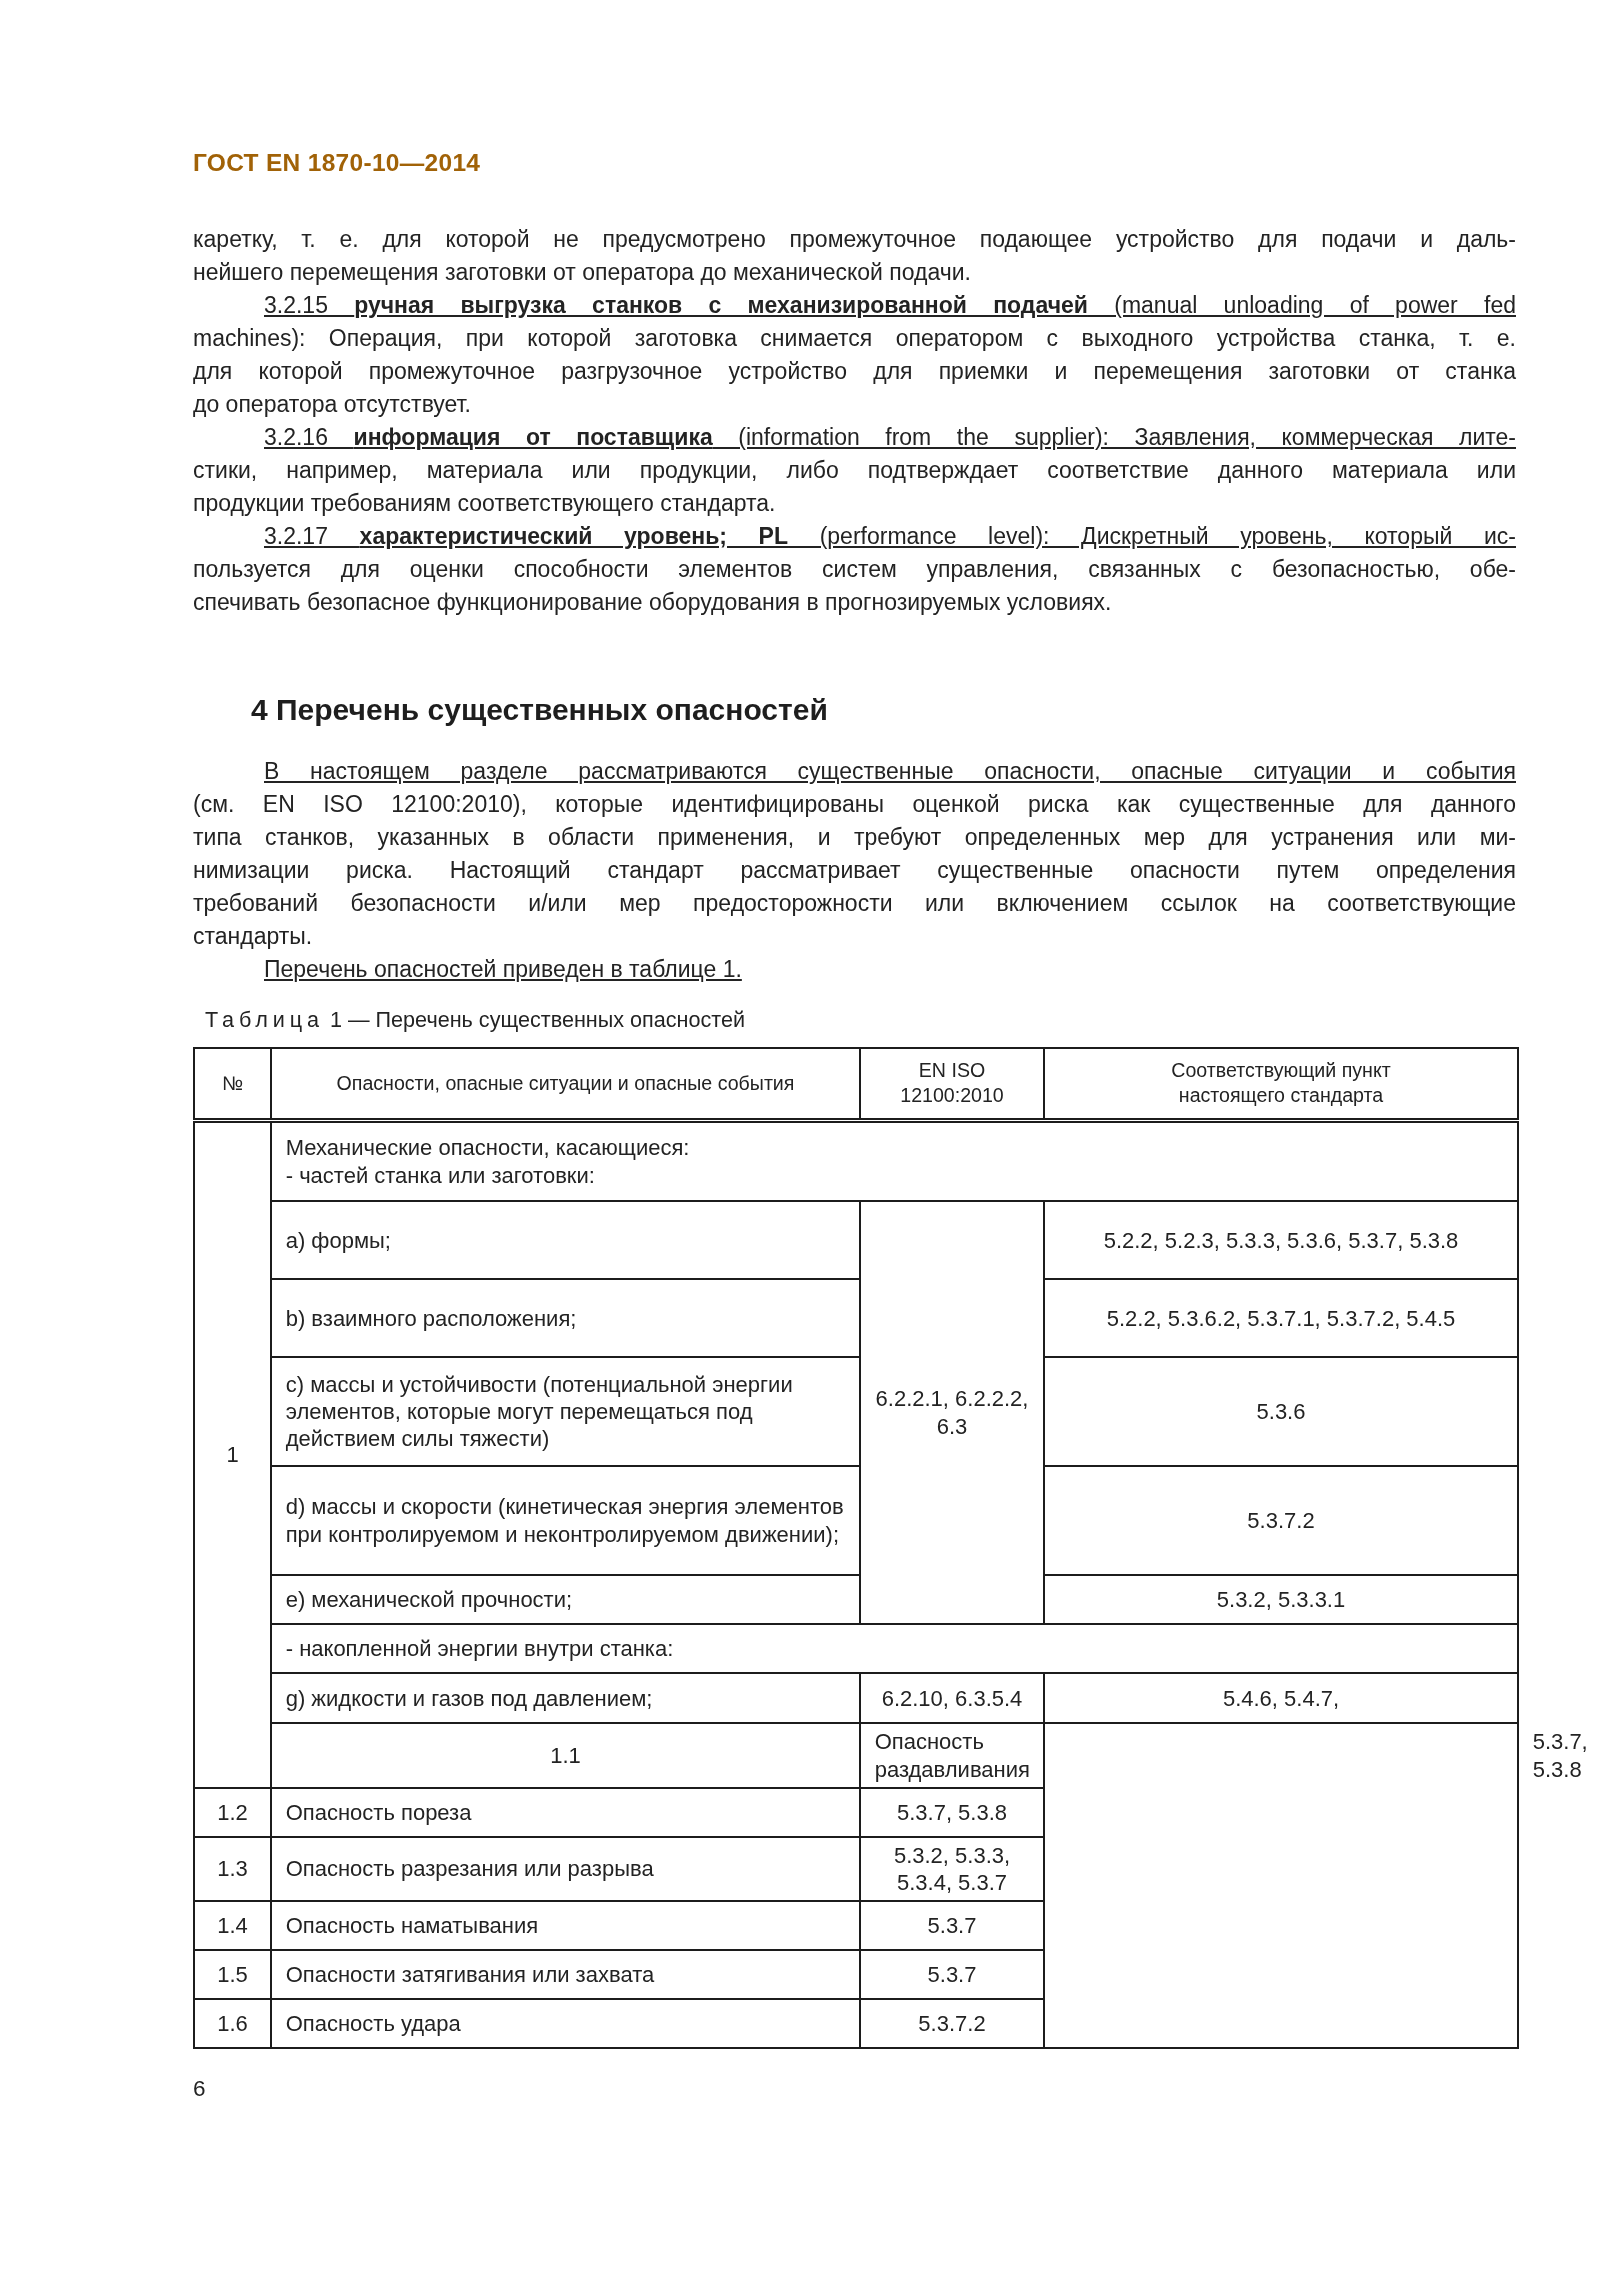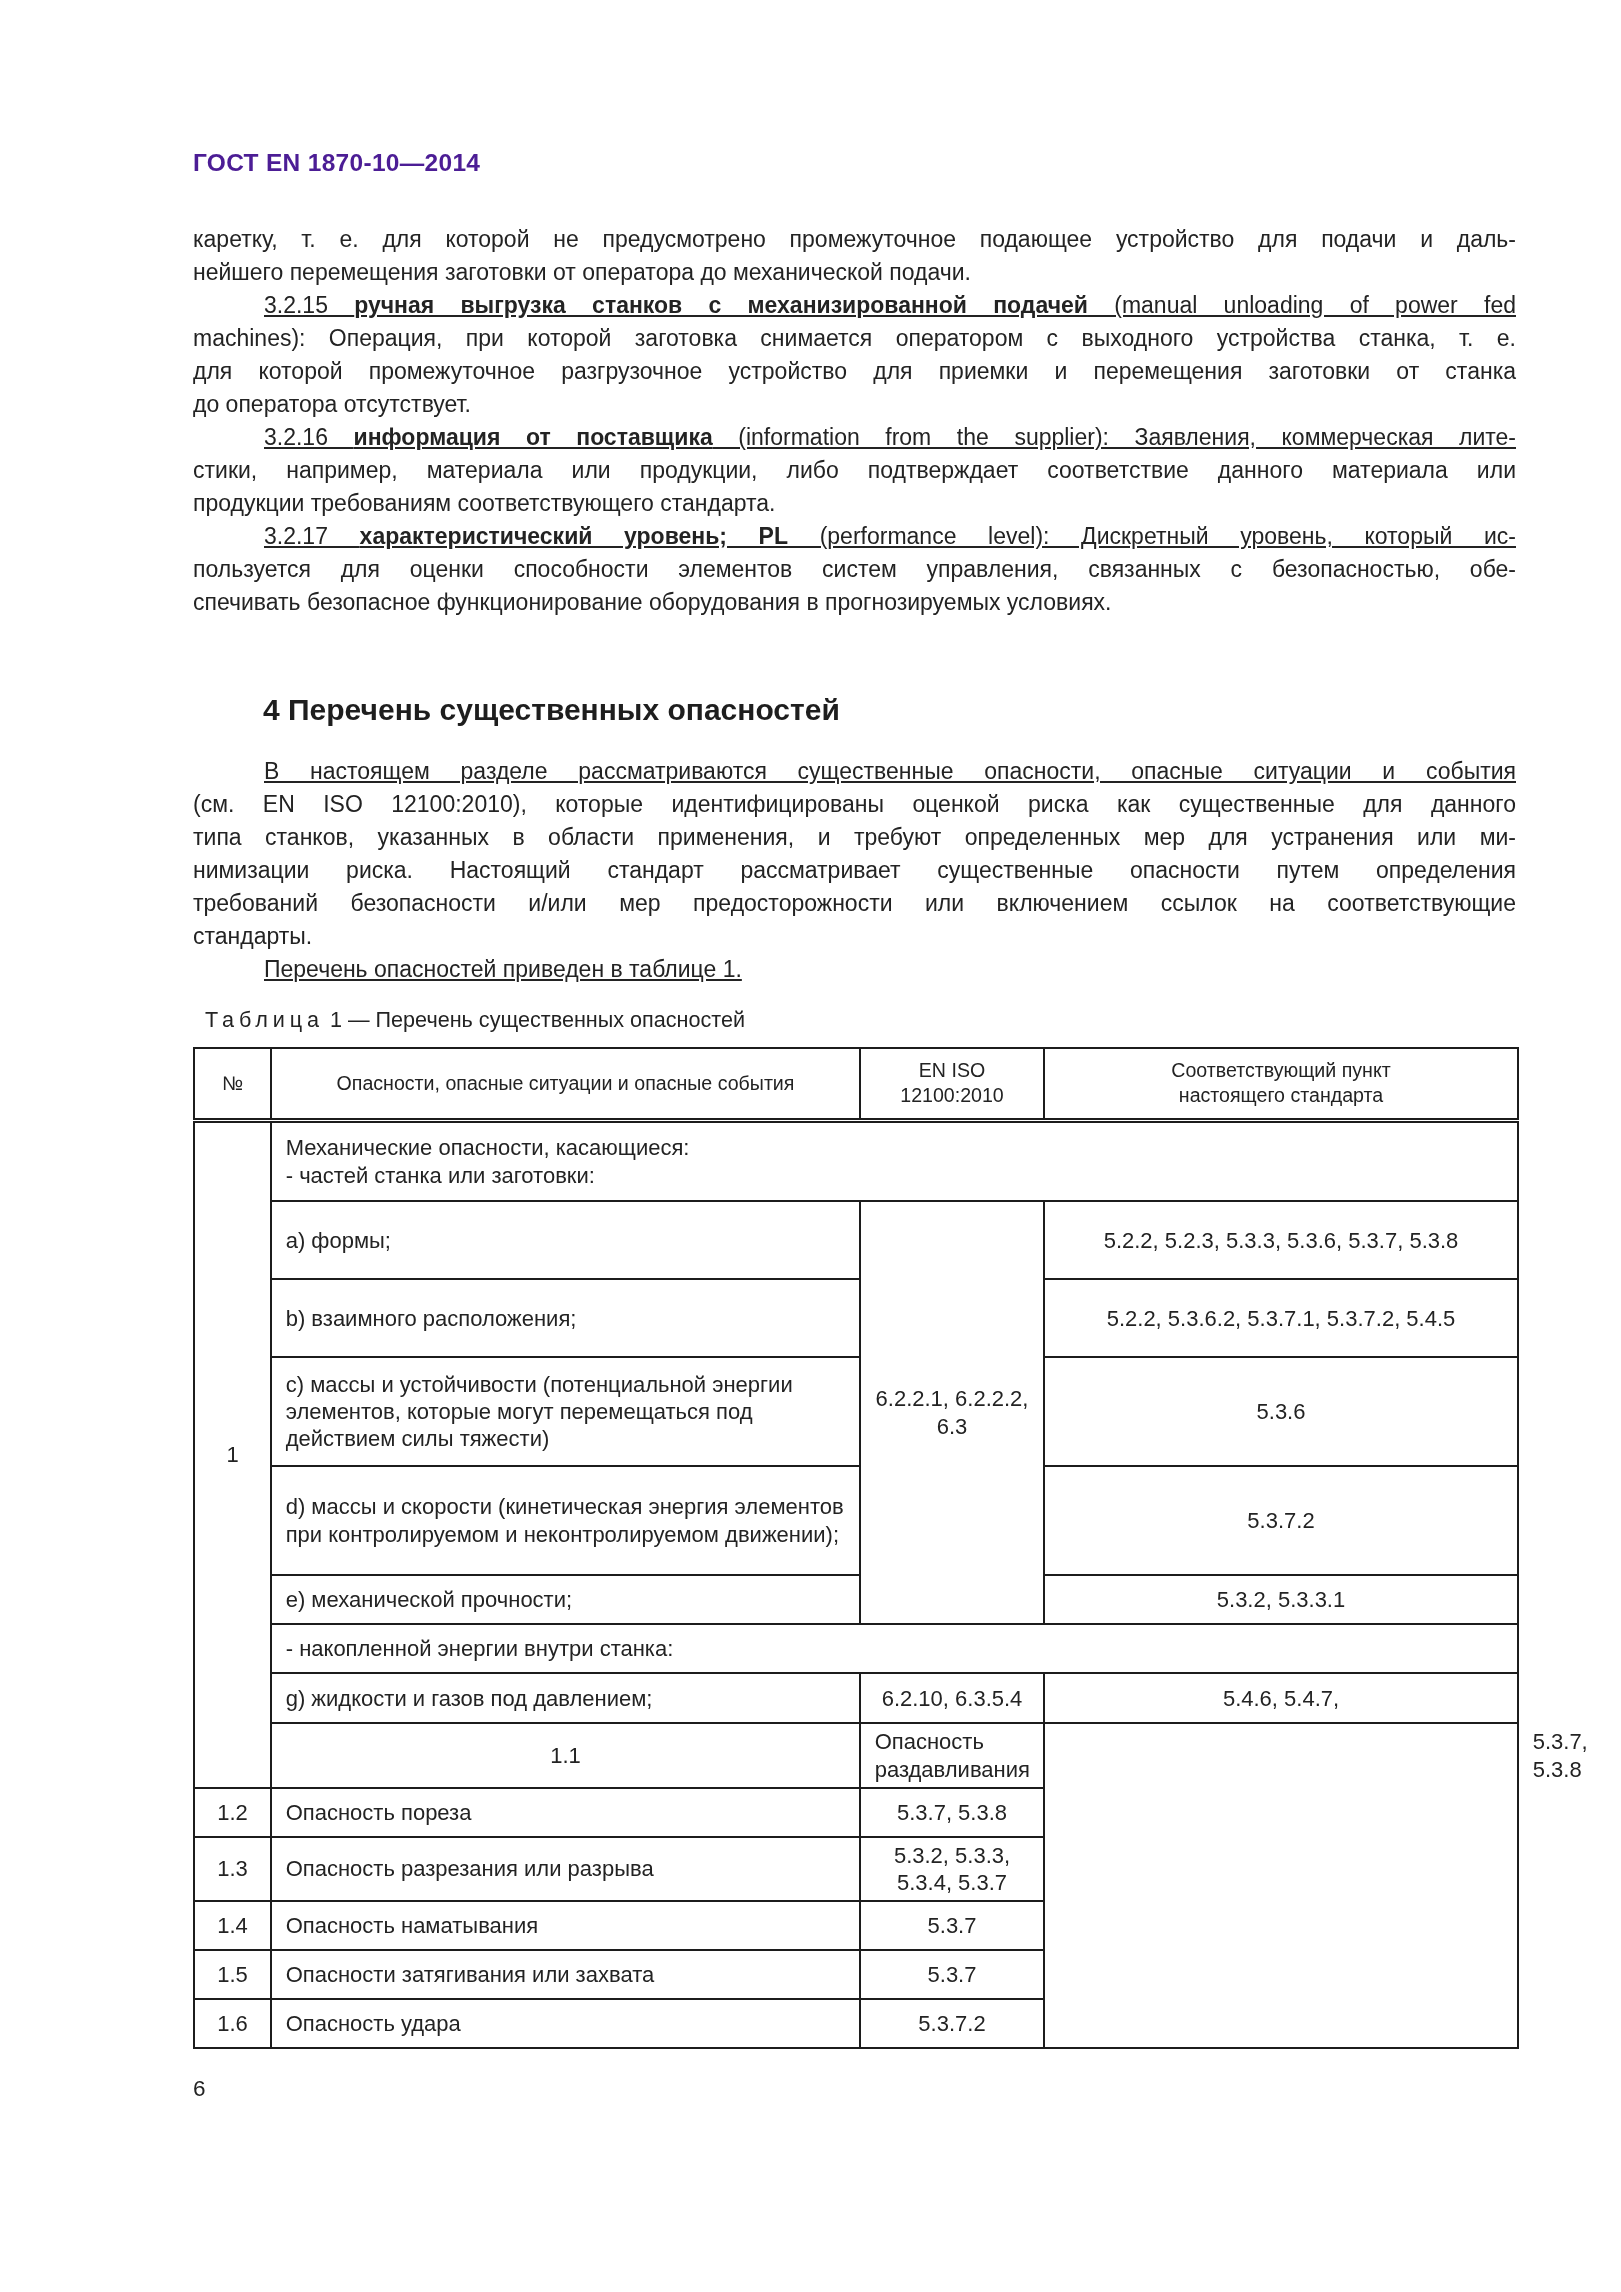--- a/index.html
+++ b/index.html
@@ -2,35 +2,35 @@
 <html><head>
 <meta charset="utf-8">
 <style>
   html, body { margin: 0; padding: 0; background: #ffffff; }
   body {
     width: 1621px; height: 2293px; position: relative; overflow: hidden;
     font-family: "Liberation Sans", sans-serif; color: #222222;
   }
   .page-header {
     position: absolute; left: 193px; top: 149px;
-    font-size: 24.5px; font-weight: bold; letter-spacing: 0.3px; color: #4c1d95;
+    font-size: 24.5px; font-weight: bold; letter-spacing: 0.3px; color: #a16207;
   }
   .text-block {
     position: absolute; left: 193px; width: 1323px;
     font-size: 23px; line-height: 33px; color: #232323;
   }
   .line {
     display: block; text-align: justify; text-align-last: justify;
     white-space: nowrap; height: 33px;
   }
   .line.last { text-align-last: left; }
   .line.indent { padding-left: 71px; text-decoration: underline; }
   .b { font-weight: bold; }
   .section-heading {
-    position: absolute; left: 263px; top: 693px;
+    position: absolute; left: 251px; top: 693px;
     font-size: 30px; font-weight: bold; color: #1e1e1e;
   }
   .table-caption {
     position: absolute; left: 193px; top: 1007px;
     font-size: 21.6px; color: #232323; margin-left: 12px;
   }
   .table-caption .spaced { letter-spacing: 4.9px; }
   table.hazards {
     position: absolute; left: 193px; top: 1047px;
     width: 1325px; border-collapse: collapse; table-layout: fixed;

